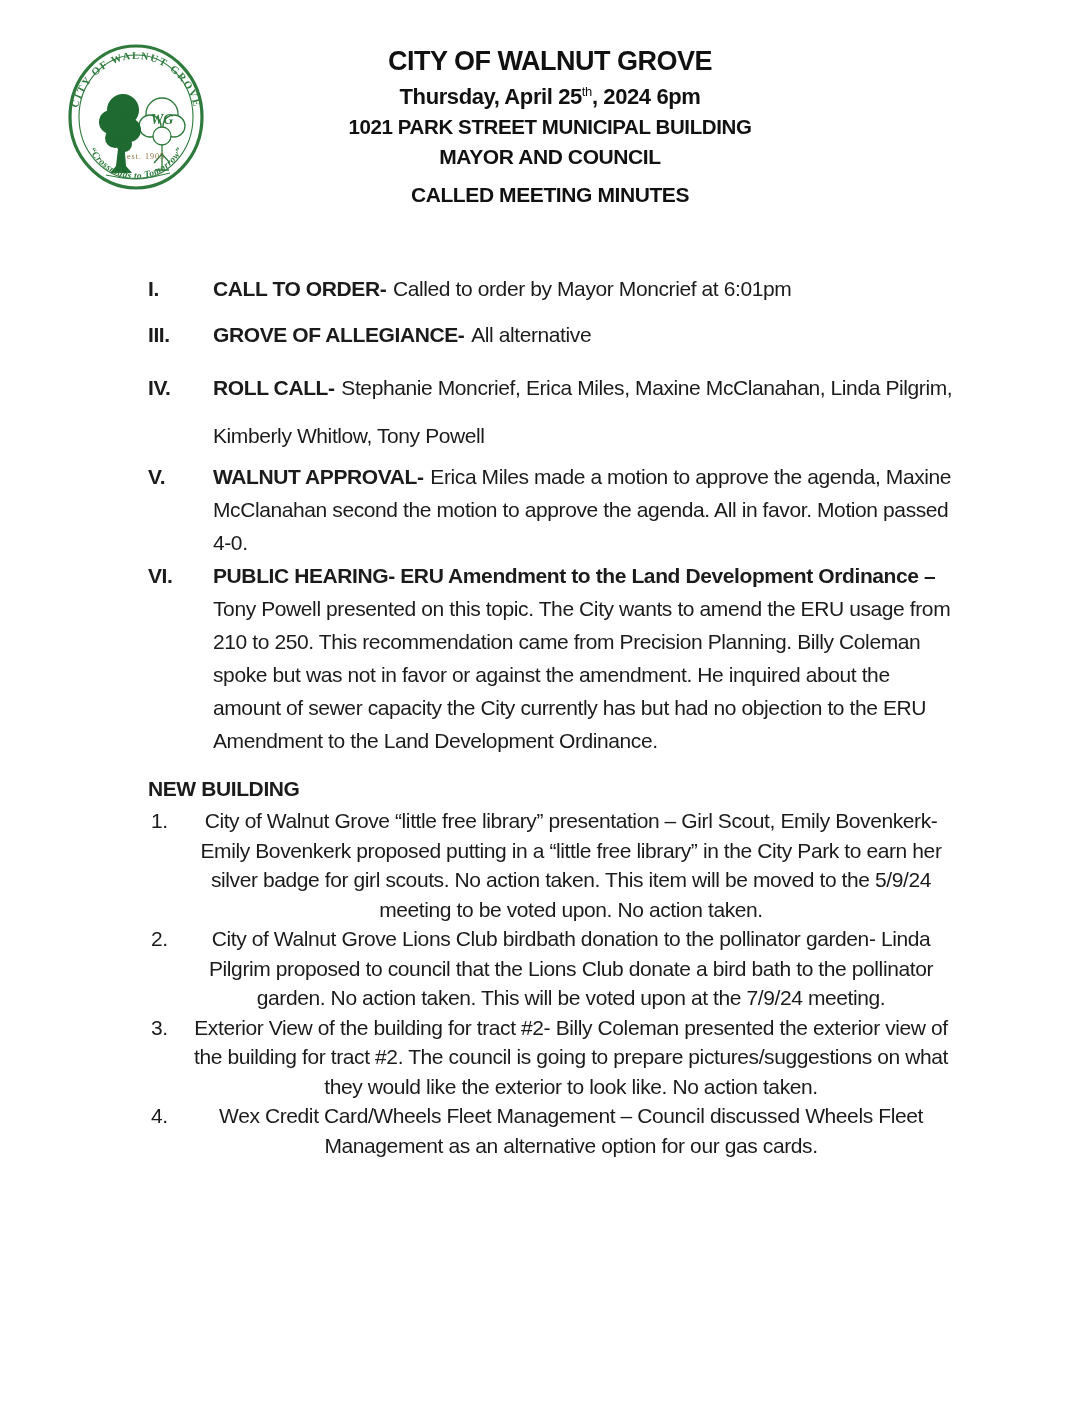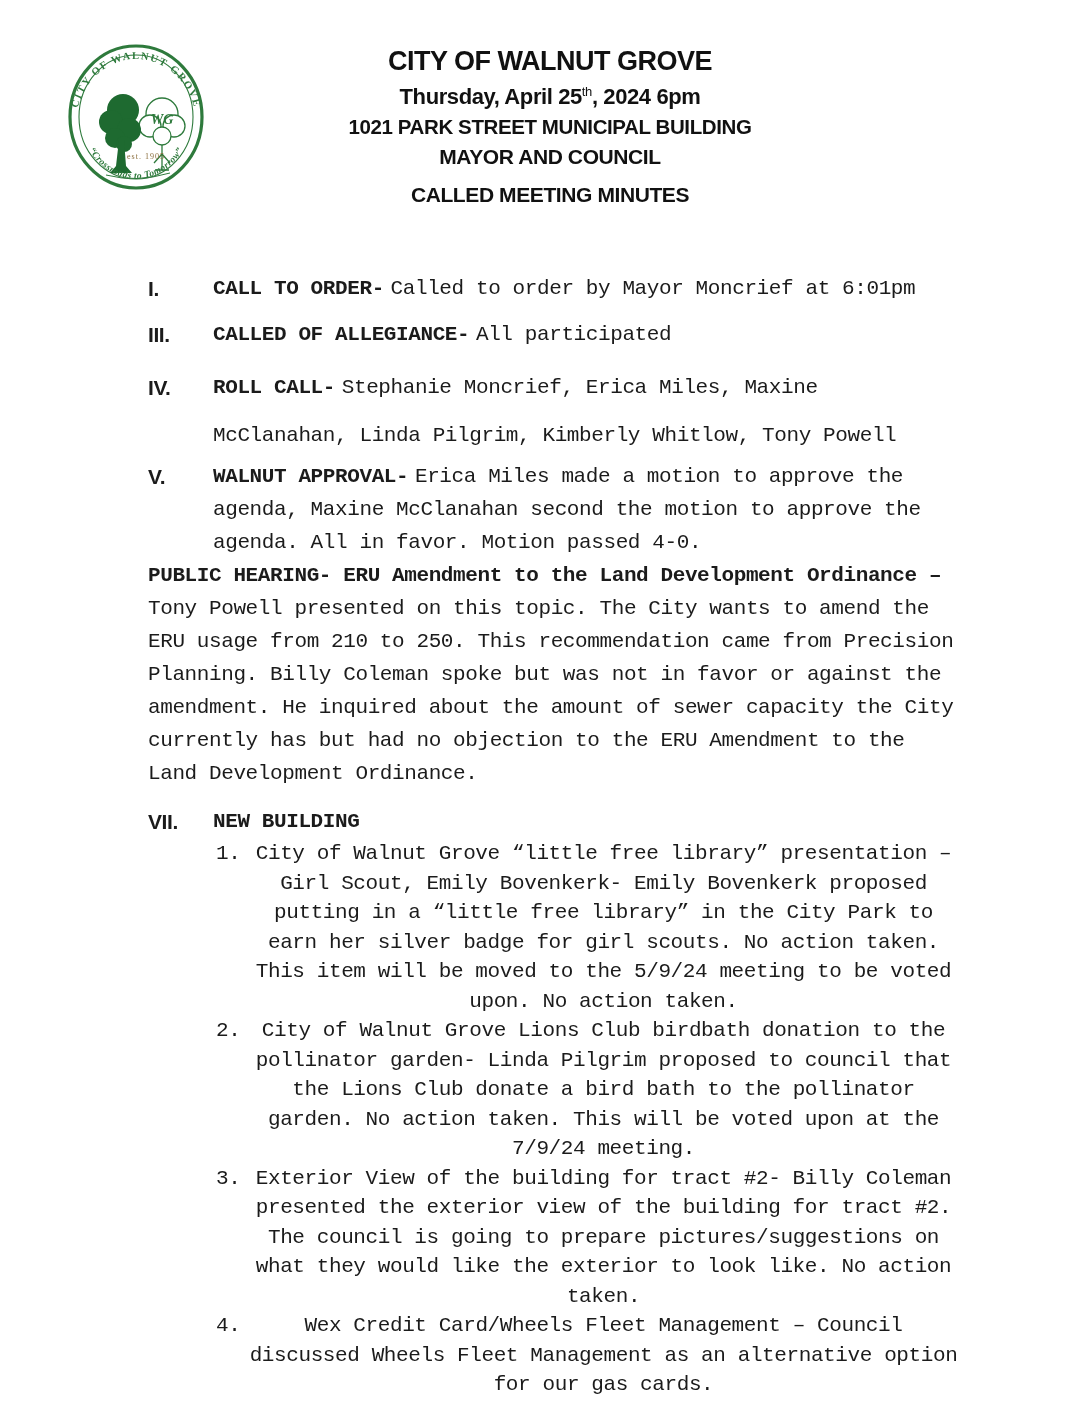--- a/index.html
+++ b/index.html
@@ -75,21 +75,20 @@
     line-height: 33px;
     margin-bottom: 13px;
   }
   .section .numeral {
     width: 65px;
     flex-shrink: 0;
     font-weight: 700;
   }
   .section .content {
     flex: 1;
-    font-family: Liberation Mono, monospace;
   }
   .section .label {
     font-weight: 700;
     margin-right: 0.32em;
   }
   .section-iv { line-height: 48px; margin-bottom: 0; }
   .section-v  { margin-bottom: 0; }
   .section-vi { margin-bottom: 17px; }
   .section-vii { margin-bottom: 0; line-height: 30px; }
 
@@ -167,39 +166,39 @@
   <div class="minutes">
 
     <div class="section">
       <div class="numeral">I.</div>
       <div class="content"><span class="label">CALL TO ORDER-</span><span>Called to order by Mayor Moncrief at 6:01pm</span></div>
     </div>
 
 
     <div class="section">
       <div class="numeral">III.</div>
-      <div class="content"><span class="label">CALLED OF ALLEGIANCE-</span><span>All participated</span></div>
+      <div class="content"><span class="label">GROVE OF ALLEGIANCE-</span><span>All alternative</span></div>
     </div>
 
     <div class="section section-iv">
       <div class="numeral">IV.</div>
       <div class="content"><span class="label">ROLL CALL-</span><span>Stephanie Moncrief, Erica Miles, Maxine McClanahan, Linda Pilgrim, Kimberly Whitlow, Tony Powell</span></div>
     </div>
 
     <div class="section section-v">
       <div class="numeral">V.</div>
       <div class="content"><span class="label">WALNUT APPROVAL-</span><span>Erica Miles made a motion to approve the agenda, Maxine McClanahan second the motion to approve the agenda. All in favor. Motion passed 4-0.</span></div>
     </div>
 
     <div class="section section-vi">
+      <div class="numeral">VI.</div>
       <div class="content"><span class="label">PUBLIC HEARING- ERU Amendment to the Land Development Ordinance –</span><span>Tony Powell presented on this topic. The City wants to amend the ERU usage from 210 to 250. This recommendation came from Precision Planning. Billy Coleman spoke but was not in favor or against the amendment. He inquired about the amount of sewer capacity the City currently has but had no objection to the ERU Amendment to the Land Development Ordinance.</span></div>
     </div>
 
     <div class="section section-vii">
-      <div class="numeral">VII.</div>
       <div class="content">
         <span class="label">NEW BUILDING</span>
         <div class="nb-list">
           <div class="nb-item">
             <div class="num">1.</div>
             <div class="itext">City of Walnut Grove “little free library” presentation – Girl Scout, Emily Bovenkerk- Emily Bovenkerk proposed putting in a “little free library” in the City Park to earn her silver badge for girl scouts. No action taken. This item will be moved to the 5/9/24 meeting to be voted upon. No action taken.</div>
           </div>
           <div class="nb-item">
             <div class="num">2.</div>
             <div class="itext">City of Walnut Grove Lions Club birdbath donation to the pollinator garden- Linda Pilgrim proposed to council that the Lions Club donate a bird bath to the pollinator garden. No action taken. This will be voted upon at the 7/9/24 meeting.</div>

